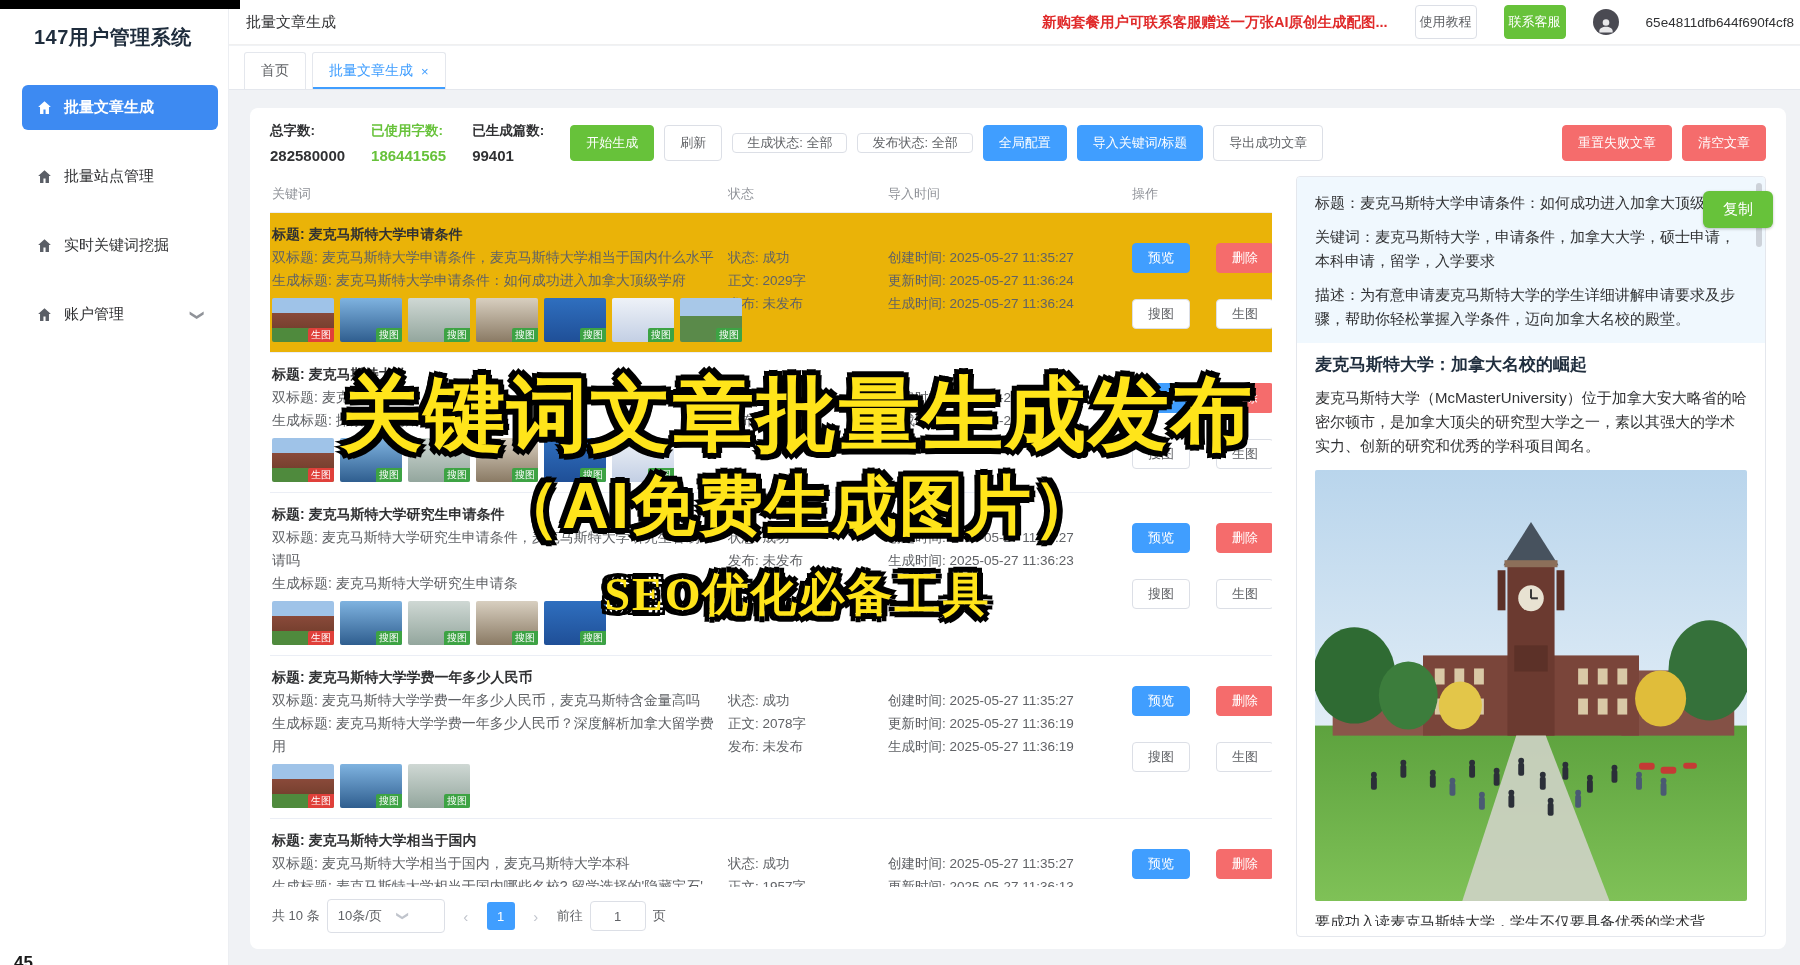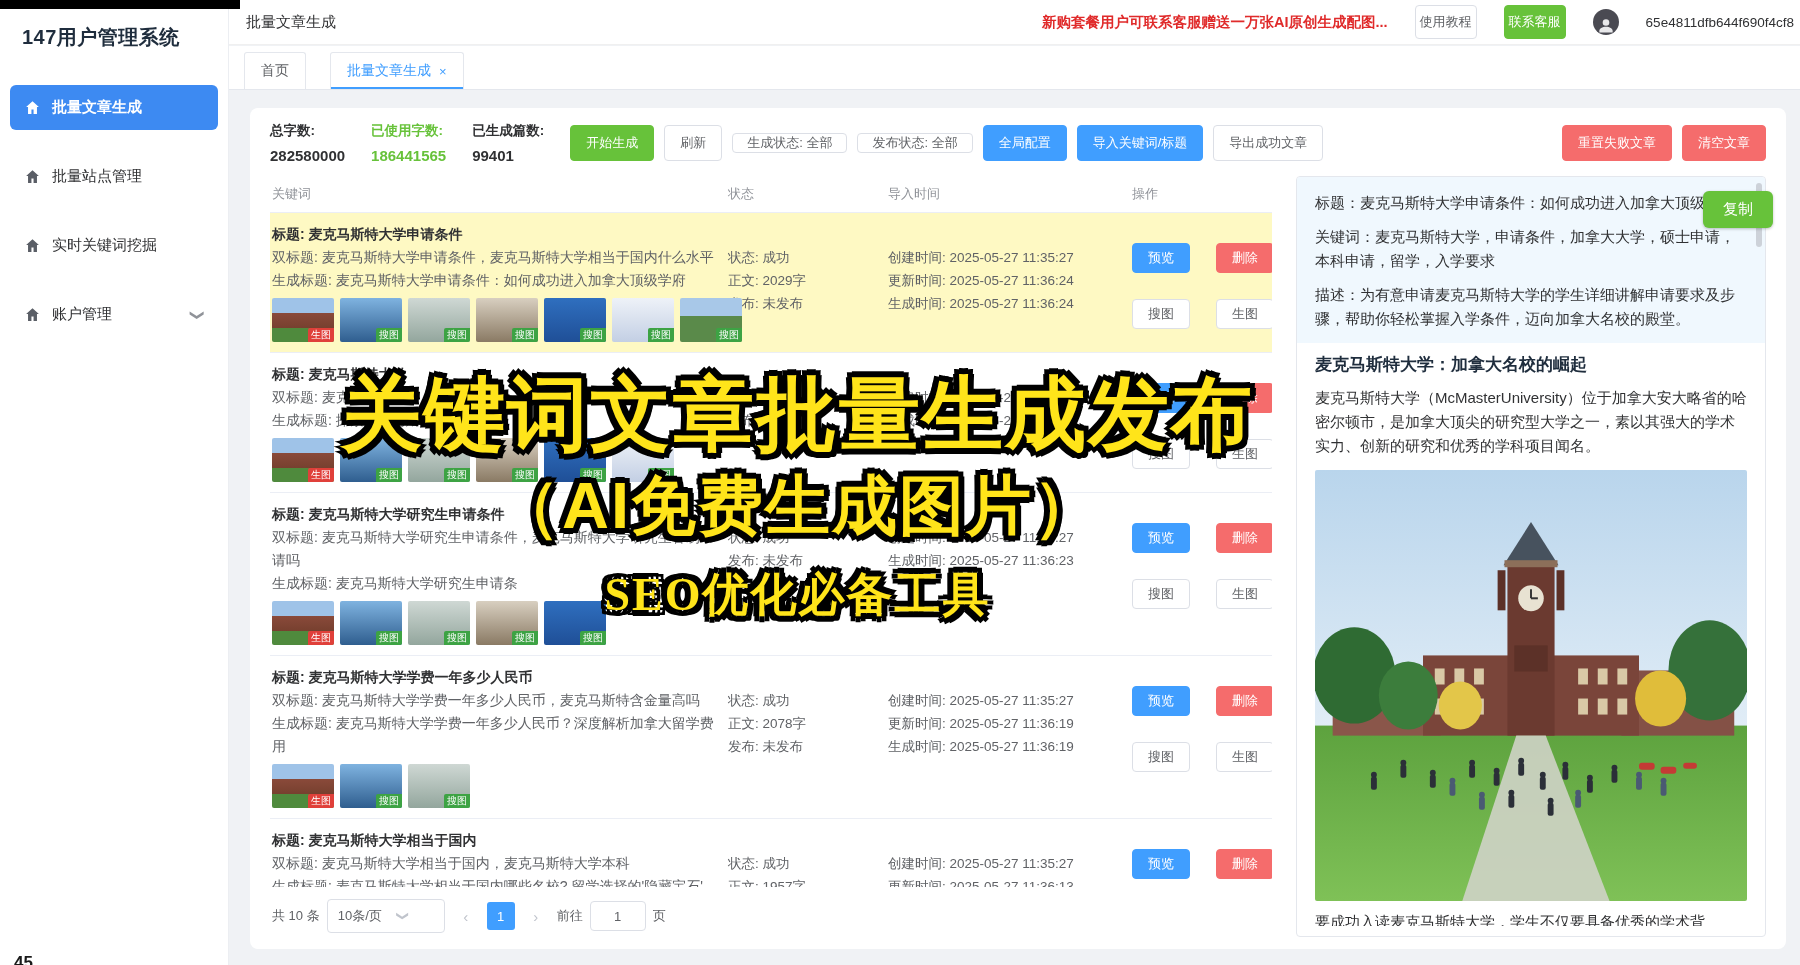--- a/index.html
+++ b/index.html
@@ -5,21 +5,21 @@
   * { margin:0; padding:0; box-sizing:border-box; }
   html,body { background:#d8dadf; }
   body { font-family:"Liberation Sans", sans-serif; }
   .stage { position:relative; width:1800px; height:965px; background:#f0f2f5; overflow:hidden; margin:0 auto; }
 
   
   .topstrip { position:absolute; left:0; top:0; width:240px; height:9px; background:#000; z-index:30; }
   .corner { position:absolute; left:14px; bottom:-8px; font-size:17px; font-weight:bold; color:#1a1a1a; z-index:31; }
 
   
-  .sidebar { position:absolute; left:0; top:0; width:228px; height:965px; background:#fff; box-shadow:1px 0 0 #eceef2; z-index:5; }
+  .sidebar { position:absolute; left:0; top:0; width:228px; height:965px; background:#fff; box-shadow:1px 0 0 #eceef2; z-index:5;padding-left:12px; }
   .logo { font-size:20px; font-weight:bold; color:#1f2d3d; padding:24px 0 10px 22px; letter-spacing:.5px; }
   .side-item { display:flex; align-items:center; gap:11px; margin:24px 10px 0 10px; padding:13px 14px; border-radius:6px; font-size:15px; color:#303133; cursor:pointer; }
   .side-item.active { background:#3d8af2; color:#fff; font-weight:bold; }
   .sicon { width:17px; height:17px; display:inline-flex; }
   .sicon svg { width:17px; height:17px; fill:currentColor; }
   .side-item:not(.active) .sicon { color:#5a5e66; }
   .chev { margin-left:auto; color:#909399; font-size:14px; transform:rotate(90deg); }
 
   
   .topbar { position:absolute; left:228px; top:0; right:0; height:45px; background:#fff; border-bottom:1px solid #f0f0f0; display:flex; align-items:center; padding:0 6px 0 18px; z-index:4; }
@@ -29,21 +29,21 @@
   .btn { font-family:inherit; font-size:13px; padding:8px 15px; border-radius:4px; border:1px solid #dcdfe6; background:#fff; color:#606266; cursor:pointer; white-space:nowrap; }
   .btn.sm { padding:7px 4px; }
   .btn.green { background:#67c23a; border-color:#67c23a; color:#fff; }
   .btn.blue { background:#409eff; border-color:#409eff; color:#fff; }
   .btn.red { background:#f56c6c; border-color:#f56c6c; color:#fff; }
   .avatar { width:26px; height:26px; border-radius:50%; background:#4a4a52; display:inline-flex; align-items:flex-end; justify-content:center; overflow:hidden; }
   .avatar svg { width:20px; height:20px; fill:#e8e8ea; }
   .uid { font-size:13.5px; color:#303133; }
 
   
-  .tabbar { position:absolute; left:228px; top:46px; right:0; height:44px; background:#fff; border-bottom:1px solid #e4e7ed; display:flex; align-items:flex-end; gap:24px; padding:0 0 0 16px; z-index:4; }
+  .tabbar { position:absolute; left:228px; top:46px; right:0; height:44px; background:#fff; border-bottom:1px solid #e4e7ed; display:flex; align-items:flex-end; gap:6px; padding:0 0 0 16px; z-index:4; }
   .tab { display:flex; align-items:center; gap:8px; font-size:14px; color:#606266; background:#fff; border:1px solid #e4e7ed; border-bottom:none; border-radius:3px 3px 0 0; padding:9px 16px; cursor:pointer; }
   .tab.active { color:#409eff; box-shadow:inset 0 -2px 0 #409eff; }
   .tclose { font-size:13px; color:#409eff; }
 
   
   .content { position:absolute; left:228px; top:90px; right:0; bottom:0; padding:18px 14px 16px 22px; }
   .card { background:#fff; border-radius:8px; width:100%; height:100%; padding:14px 20px 12px; display:flex; flex-direction:column; }
 
   .toolbar { display:flex; align-items:center; gap:10px; flex-wrap:nowrap; }
   .stat { margin-right:16px; }
@@ -55,21 +55,21 @@
 
   .body-row { flex:1; display:flex; gap:24px; margin-top:12px; min-height:0; }
   .table-area { flex:1; display:flex; flex-direction:column; min-width:0; }
   .thead { display:flex; gap:12px; color:#909399; font-size:13px; padding:9px 4px 9px 2px; border-bottom:1px solid #ebeef5; }
   .c-kw { flex:1; min-width:0; }
   .c-st { width:148px; flex:none; }
   .c-tm { width:232px; flex:none; }
   .c-act { width:136px; flex:none; }
   #rows { flex:1; overflow:hidden; }
   .trow { display:flex; gap:12px; padding:10px 4px 10px 2px; border-bottom:1px solid #ebeef5; }
-  .trow.hl { background:#fef9c3; }
+  .trow.hl { background:#eab308; }
   .t1 { font-weight:bold; color:#303133; font-size:14px; line-height:23px; }
   .t2 { color:#606266; font-size:14px; line-height:23px; }
   .thumbs { display:flex; gap:6px; margin-top:6px; }
   .thumb { width:62px; height:44px; border-radius:2px; position:relative; overflow:hidden; flex:none; background:#9db8d2; }
   .thumbs .thumb:nth-child(7n+1){background:linear-gradient(180deg,#9fc3e8 0%,#9fc3e8 34%,#8a4a3a 34%,#77402f 68%,#4f8a3d 68%);}
   .thumbs .thumb:nth-child(7n+2){background:linear-gradient(180deg,#7fb3e0,#2f5e8f);}
   .thumbs .thumb:nth-child(7n+3){background:linear-gradient(180deg,#cfd8d4,#93a69d);}
   .thumbs .thumb:nth-child(7n+4){background:linear-gradient(180deg,#d8cfc0,#8a7a64);}
   .thumbs .thumb:nth-child(7n+5){background:linear-gradient(180deg,#2f6fbf,#1f4f97);}
   .thumbs .thumb:nth-child(7n+6){background:linear-gradient(180deg,#eef2f8,#c3cfe4);}

